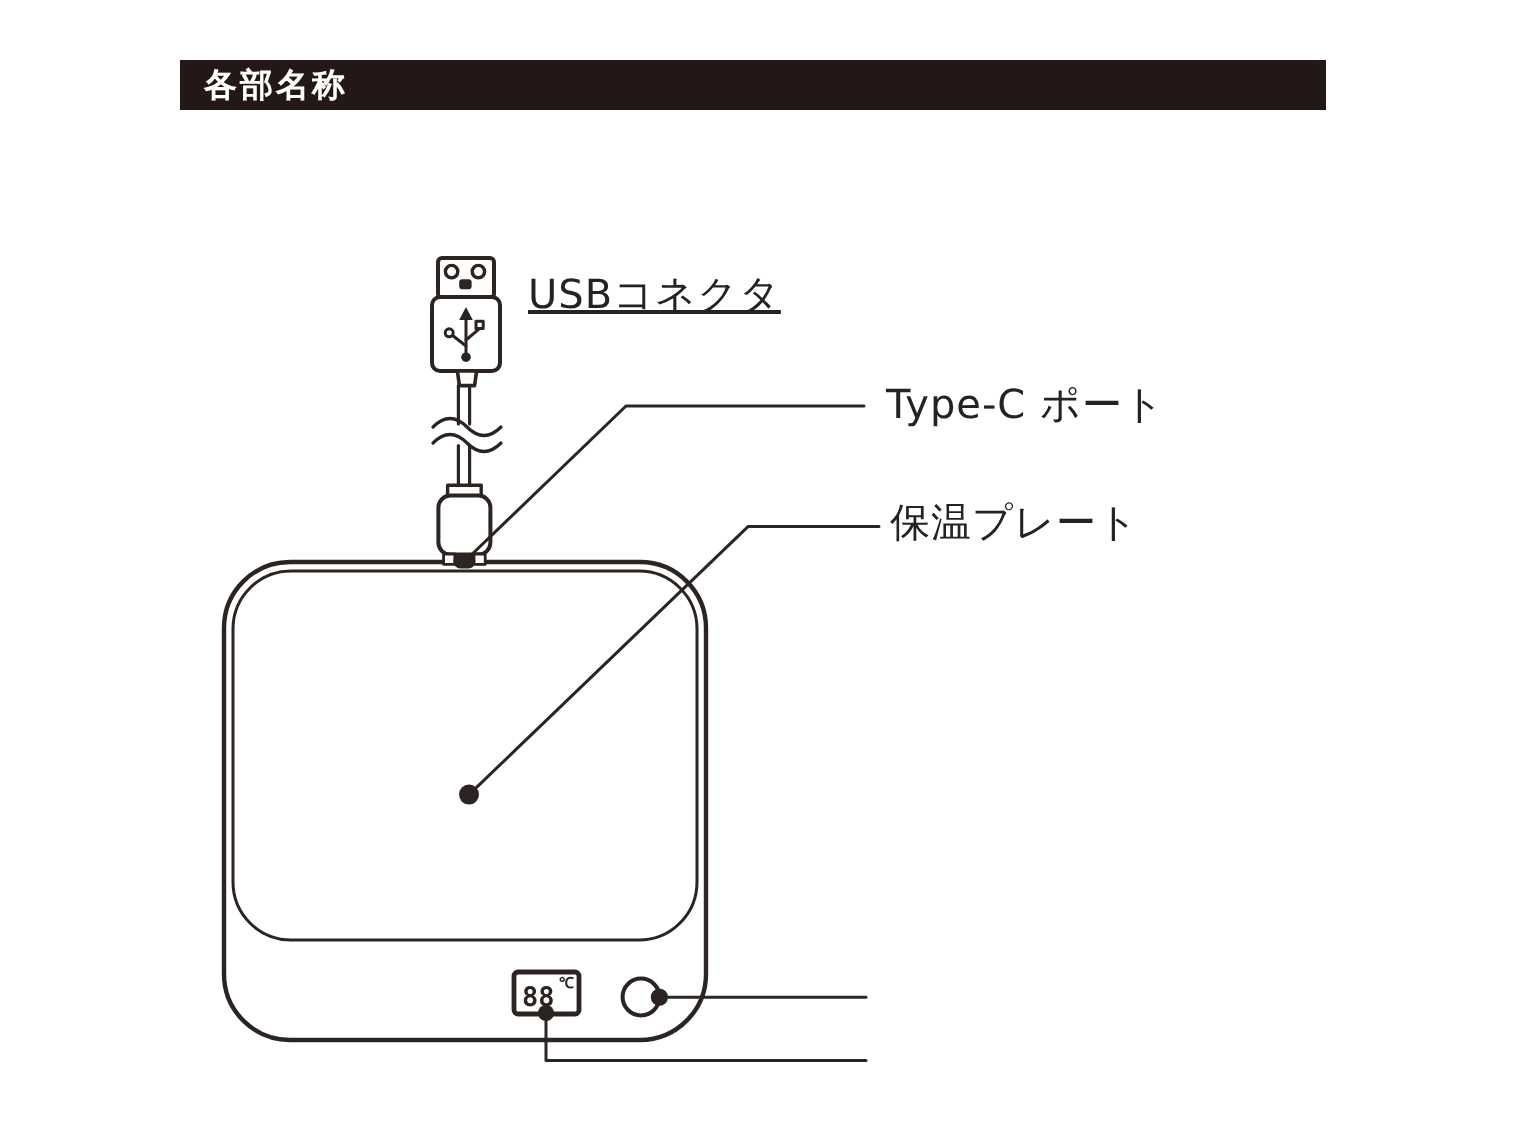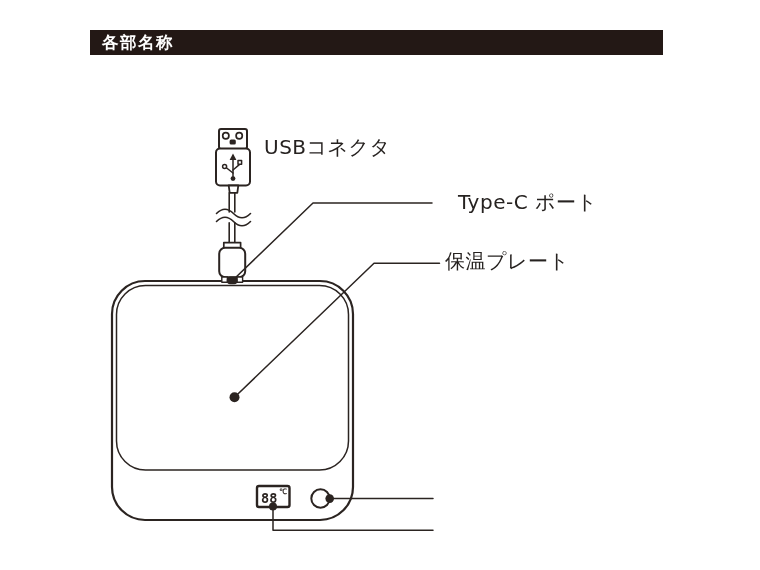--- a/index.html
+++ b/index.html
@@ -90,21 +90,21 @@
       </g>
       <circle cx="234.5" cy="397.3" r="5" fill="#2b2421" stroke="none"></circle>
       <circle cx="329.7" cy="498.6" r="4.3" fill="#2b2421" stroke="none"></circle>
       <circle cx="273" cy="506.5" r="4" fill="#2b2421" stroke="none"></circle>
     </g>
 
     <text class="lcdtxt" x="261" y="503" font-size="13.5" fill="#2b2421">88</text>
     <text class="lcdtxt" x="279.5" y="494" font-size="7.5" fill="#2b2421">℃</text>
   </svg>
 
-  <div class="lbl" style="left:264px;top:137px;">USBコネクタ</div>
+  <div class="lbl" style="left:264px;top:137px;text-decoration:underline;">USBコネクタ</div>
 
-  <div class="lbl" style="left:443px;top:192px;margin-left:15px;">Type-C ポート</div>
+  <div class="lbl" style="left:443px;top:192px;">Type-C ポート</div>
 
   <div class="lbl" style="left:445px;top:251px;">保温プレート</div>
 
 
 
 </div>
 
 </body></html>

